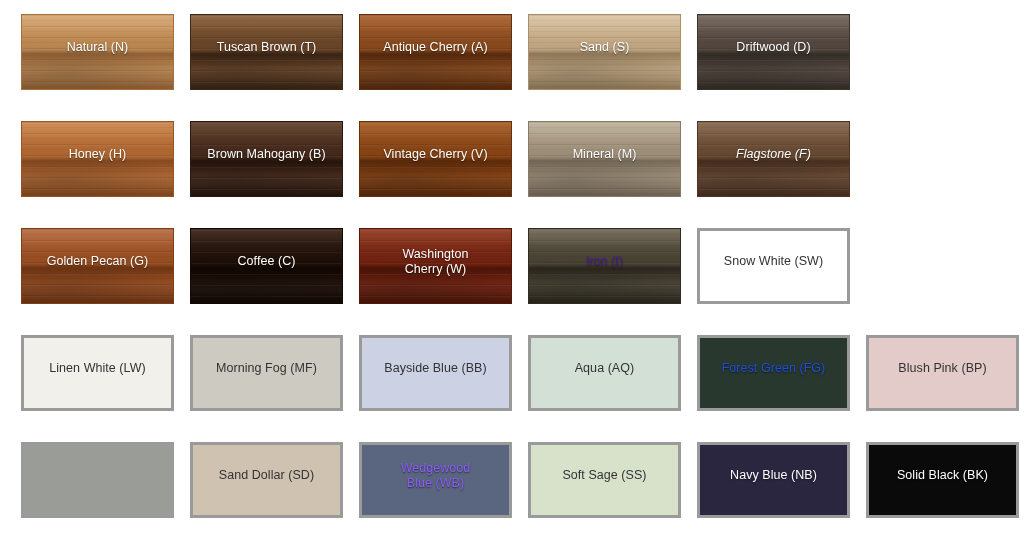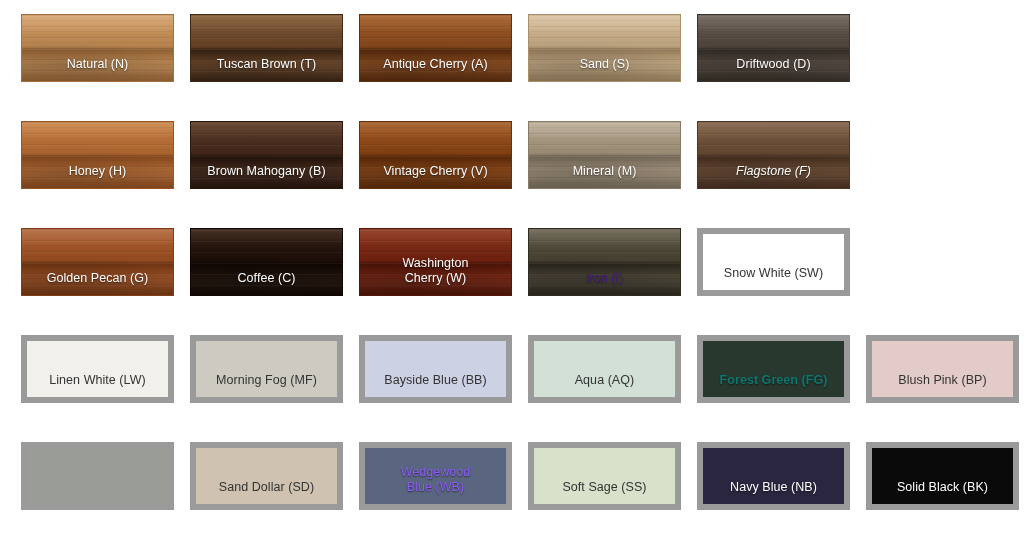--- a/index.html
+++ b/index.html
@@ -27,25 +27,25 @@
     grid-template-rows: repeat(5, 93px);
     column-gap: 16px;
     row-gap: 14px;
     align-content: start;
     justify-content: start;
   }
 
   .swatch {
     position: relative;
     width: 153px;
-    height: 68px;
+    height: 76px;
     box-sizing: border-box;
     overflow: hidden;
     display: flex;
-    align-items: flex-end;
+    align-items: center;
     justify-content: center;
   }
 
   
   .swatch .tex {
     position: absolute;
     inset: 0;
     z-index: 0;
   }
 
@@ -67,21 +67,21 @@
     color: #ffffff;
     text-shadow: 0 1px 1.5px rgba(0,0,0,0.55);
   }
   .lbl-dark .swatch-label {
     color: #333333;
     text-shadow: none;
   }
 
   
   .bordered {
-    border: 6px solid #f9a8d4;
+    border: 3px solid #f9a8d4;
   }
   .hairline {
     border: 1px solid rgba(120,110,100,0.45);
   }
 
   
   .wood {
     background-repeat: no-repeat;
     background-size: 100% 100%, 100% 100%, 100% 100%, 100% 100%;
   }
@@ -230,21 +230,21 @@
     <div class="swatch lbl-dark bordered" title="Bayside Blue" style="grid-area: 4 / 3; border-color: rgb(154, 154, 154);">
       <div class="tex solid" style="background-color: rgb(204, 209, 228);"></div>
       <div class="swatch-label" style="color: rgb(51, 51, 51);">Bayside Blue (BB)</div>
     </div>
     <div class="swatch lbl-dark bordered" title="Aqua" style="grid-area: 4 / 4; border-color: rgb(154, 154, 154);">
       <div class="tex solid" style="background-color: rgb(211, 224, 214);"></div>
       <div class="swatch-label" style="color: rgb(51, 51, 51);">Aqua (AQ)</div>
     </div>
     <div class="swatch lbl-light bordered" title="Forest Green" style="grid-area: 4 / 5; border-color: rgb(154, 154, 154);">
       <div class="tex solid" style="background-color: rgb(40, 56, 46);"></div>
-      <div class="swatch-label" style="color: #0f766e; font-weight: bold;">Forest Green (FG)</div>
+      <div class="swatch-label" style="color: #1d4ed8;">Forest Green (FG)</div>
     </div>
     <div class="swatch lbl-dark bordered" title="Blush Pink" style="grid-area: 4 / 6; border-color: rgb(154, 154, 154);">
       <div class="tex solid" style="background-color: rgb(226, 203, 200);"></div>
       <div class="swatch-label" style="color: rgb(51, 51, 51);">Blush Pink (BP)</div>
     </div>
     <div class="swatch lbl-light bordered" title="Storm Gray" style="grid-area: 5 / 1; border-color: rgb(154, 154, 154);">
       <div class="tex solid" style="background-color: rgb(154, 156, 152);"></div>
     </div>
     <div class="swatch lbl-dark bordered" title="Sand Dollar" style="grid-area: 5 / 2; border-color: rgb(154, 154, 154);">
       <div class="tex solid" style="background-color: rgb(207, 194, 176);"></div>

